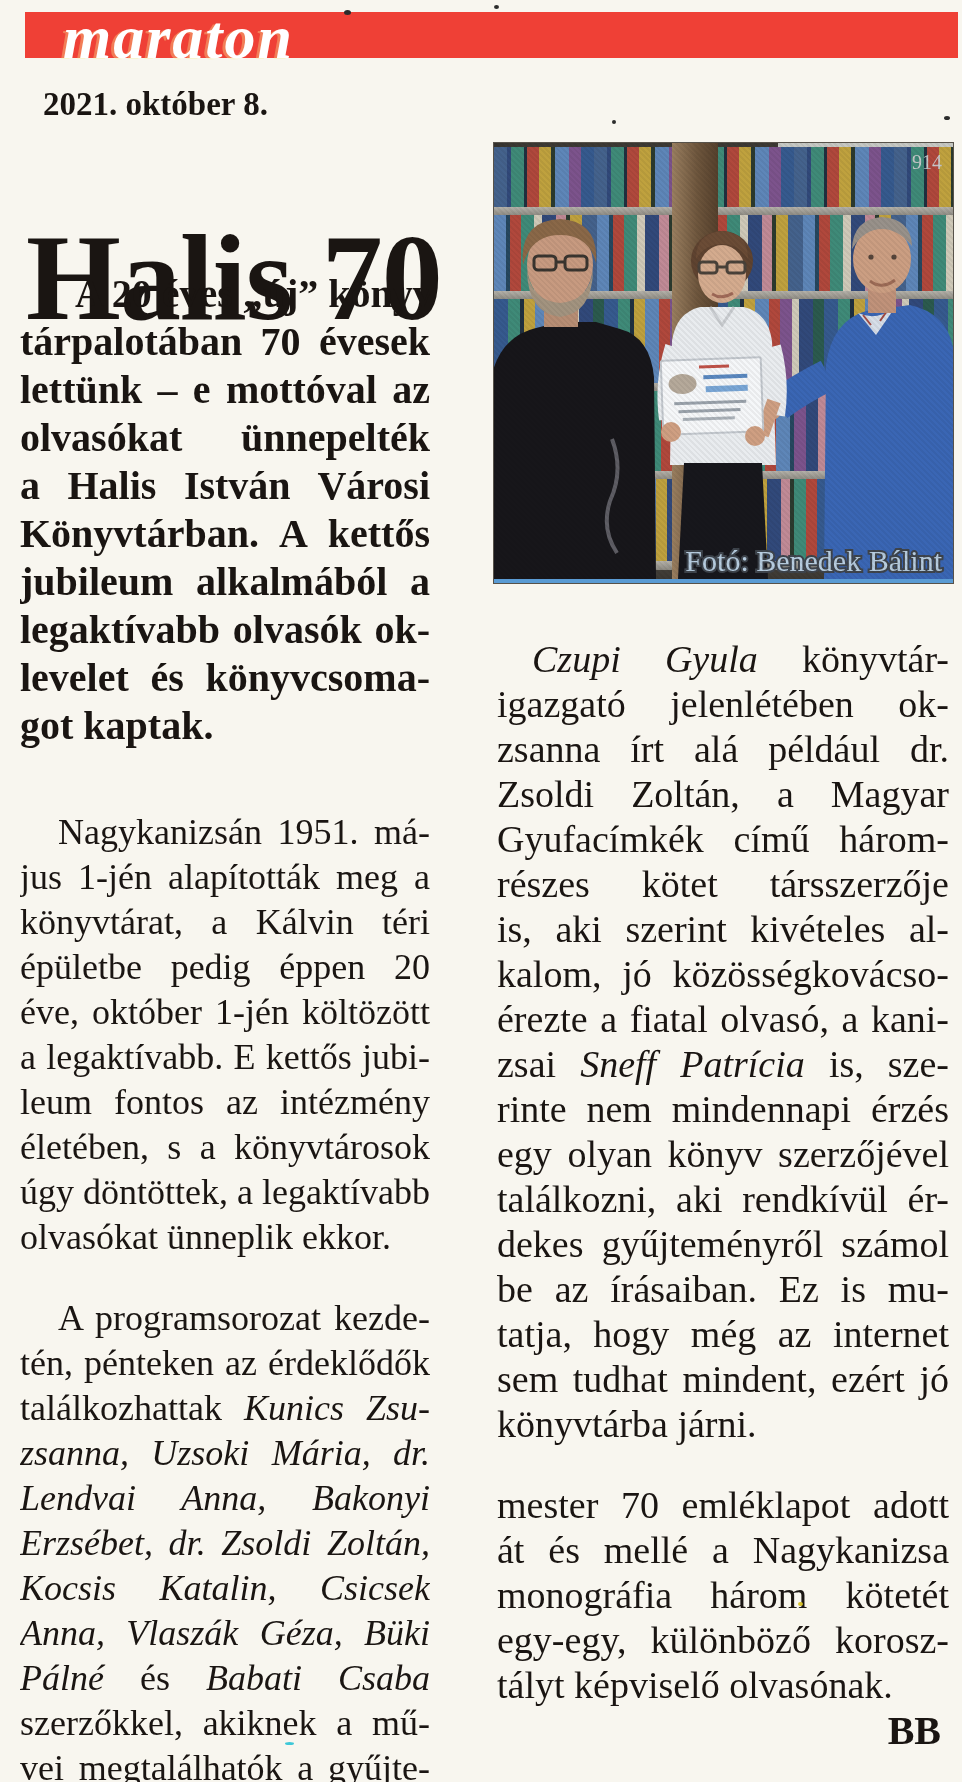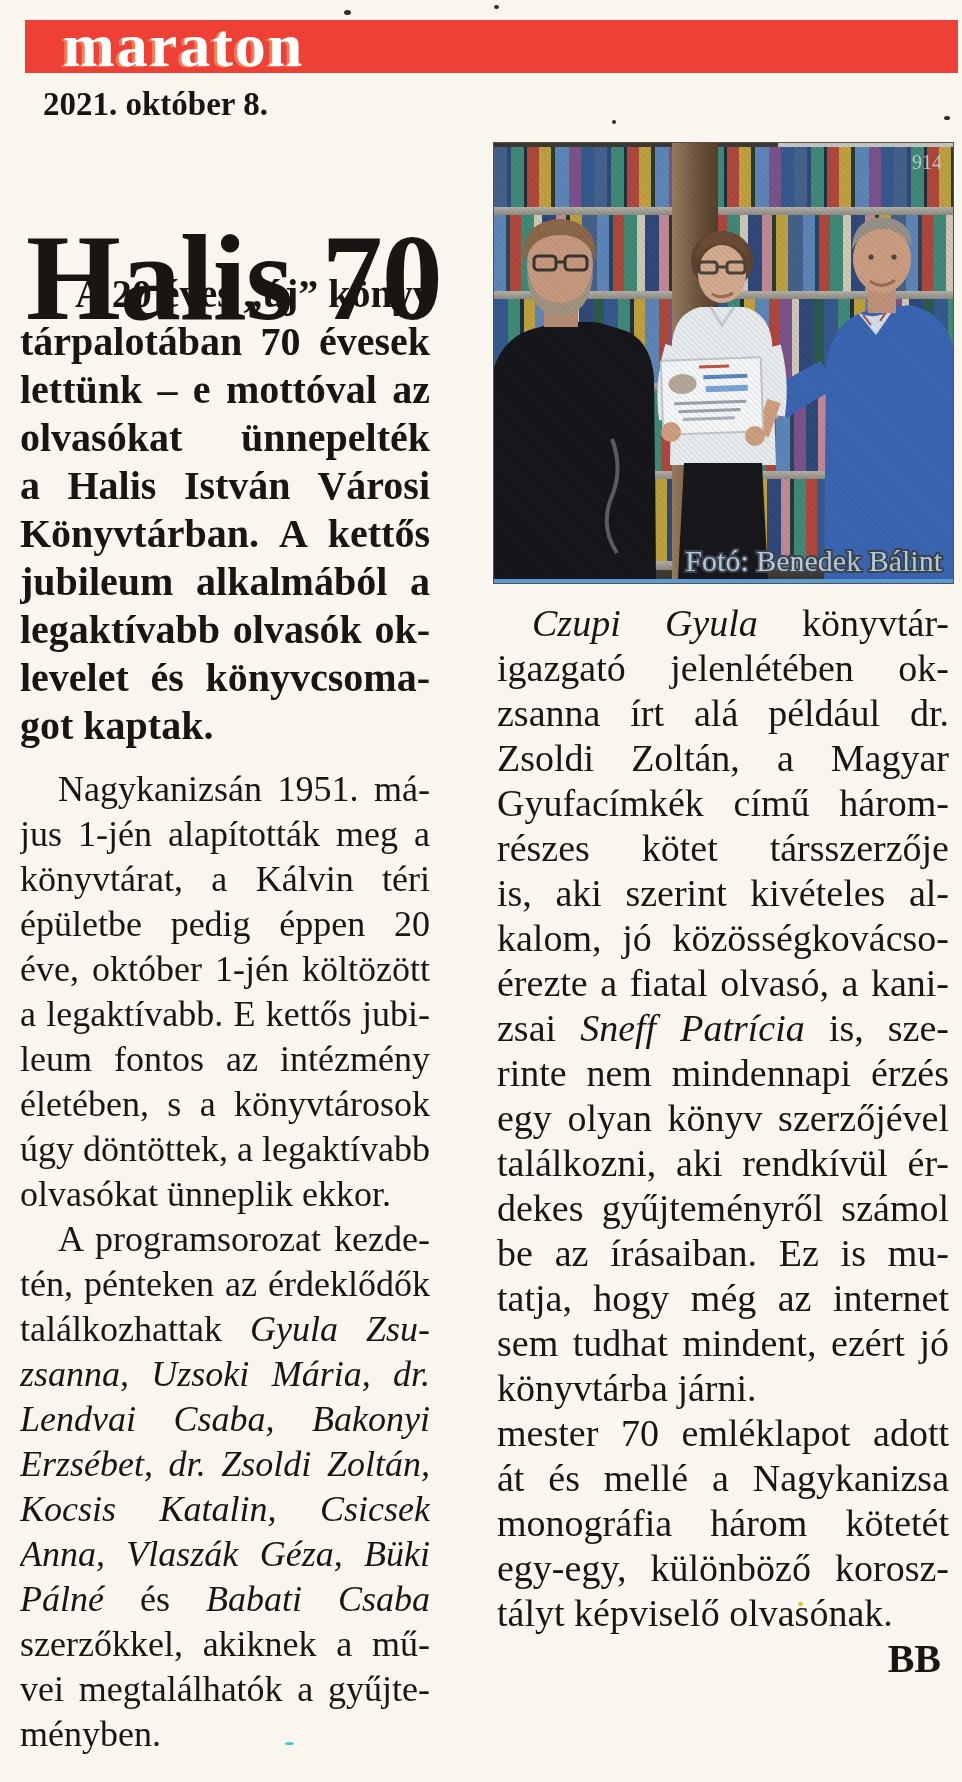--- a/index.html
+++ b/index.html
@@ -4,40 +4,40 @@
 <style>
   :root{
     --banner_red:#ef4036; --paper:#f8f6ef; --ink:#1a1512; --credit_blue:#b7cde0;
     --serif:"Liberation Serif","DejaVu Serif",serif;
   }
   html,body{margin:0;padding:0;background:#fff;}
   .page{position:relative;width:962px;height:1782px;background:var(--paper);
         font-family:var(--serif);color:var(--ink);overflow:hidden;}
 
   
-  .masthead-bar{position:absolute;left:25px;top:20px;width:933px;height:53px;
-                background:var(--banner_red);}
+  .masthead-bar{position:absolute;left:25px;top:12px;width:933px;height:46px;
+                background:var(--banner_red);font-style:italic;}
   .masthead-title{position:absolute;left:38px;top:-6px;font-weight:bold;font-size:62px;
                   line-height:62px;color:#fff;letter-spacing:2px;
                   text-shadow:-3px 1px 0 rgba(250,240,150,.35);}
   .dateline{position:absolute;left:43px;top:86px;font-weight:bold;font-size:33px;}
 
   
   .headline{position:absolute;left:26px;top:140px;font-weight:bold;font-size:122px;
             line-height:112px;letter-spacing:-1px;white-space:nowrap;}
 
   
   .tcol{position:absolute;text-align:justify;}
   .col-left{left:20px;top:270px;width:410px;}
   .col-right{left:497px;top:601px;width:452px;}
   .para{margin:0;}
   .para.lead{font-weight:bold;font-size:40px;line-height:48px;}
-  .para.body{font-size:36px;line-height:45px;}
+  .para.body{font-size:36px;line-height:45px;margin-top:36px;}
   .col-right .para.body{font-size:38px;}
-  .para.gap{margin-top:17px;}
+  .para.gap{margin-top:60px;}
   .tline{text-align:justify;text-align-last:justify;overflow:hidden;white-space:nowrap;}
   .tline.noj{text-align-last:left;}
   .it{font-style:italic;}
   .byline{margin-top:0;font-weight:bold;font-size:40px;line-height:45px;
           text-align:left;text-align-last:right;padding-right:8px;}
 
   
   .photo{position:absolute;left:494px;top:143px;width:459px;height:436px;
          background:#4a463f;overflow:hidden;border-bottom:4px solid #5a9bd4;
          box-shadow:0 0 0 1px #57524a, inset 0 0 34px rgba(0,0,0,.38);}
@@ -184,23 +184,23 @@
         <div class="tline"><span>éve, október 1-jén költözött</span></div>
         <div class="tline"><span>a legaktívabb. E kettős jubi-</span></div>
         <div class="tline"><span>leum fontos az intézmény</span></div>
         <div class="tline"><span>életében, s a könyvtárosok</span></div>
         <div class="tline"><span>úgy döntöttek, a legaktívabb</span></div>
         <div class="tline noj"><span>olvasókat ünneplik ekkor.</span></div>
       </div>
       <div class="para body">
         <div class="tline" style="text-indent: 38px;"><span>A programsorozat kezde-</span></div>
         <div class="tline"><span>tén, pénteken az érdeklődők</span></div>
-        <div class="tline"><span>találkozhattak </span><span class="it">Gyula Zsu-</span></div>
+        <div class="tline"><span>találkozhattak </span><span class="it">Kunics Zsu-</span></div>
         <div class="tline"><span class="it">zsanna, Uzsoki Mária, dr.</span></div>
-        <div class="tline"><span class="it">Lendvai Csaba, Bakonyi</span></div>
+        <div class="tline"><span class="it">Lendvai Anna, Bakonyi</span></div>
         <div class="tline"><span class="it">Erzsébet, dr. Zsoldi Zoltán,</span></div>
         <div class="tline"><span class="it">Kocsis Katalin, Csicsek</span></div>
         <div class="tline"><span class="it">Anna, Vlaszák Géza, Büki</span></div>
         <div class="tline"><span class="it">Pálné</span><span> és </span><span class="it">Babati Csaba</span></div>
         <div class="tline"><span>szerzőkkel, akiknek a mű-</span></div>
         <div class="tline"><span>vei megtalálhatók a gyűjte-</span></div>
         <div class="tline noj"><span>ményben.</span></div>
       </div>
     </div>
 

